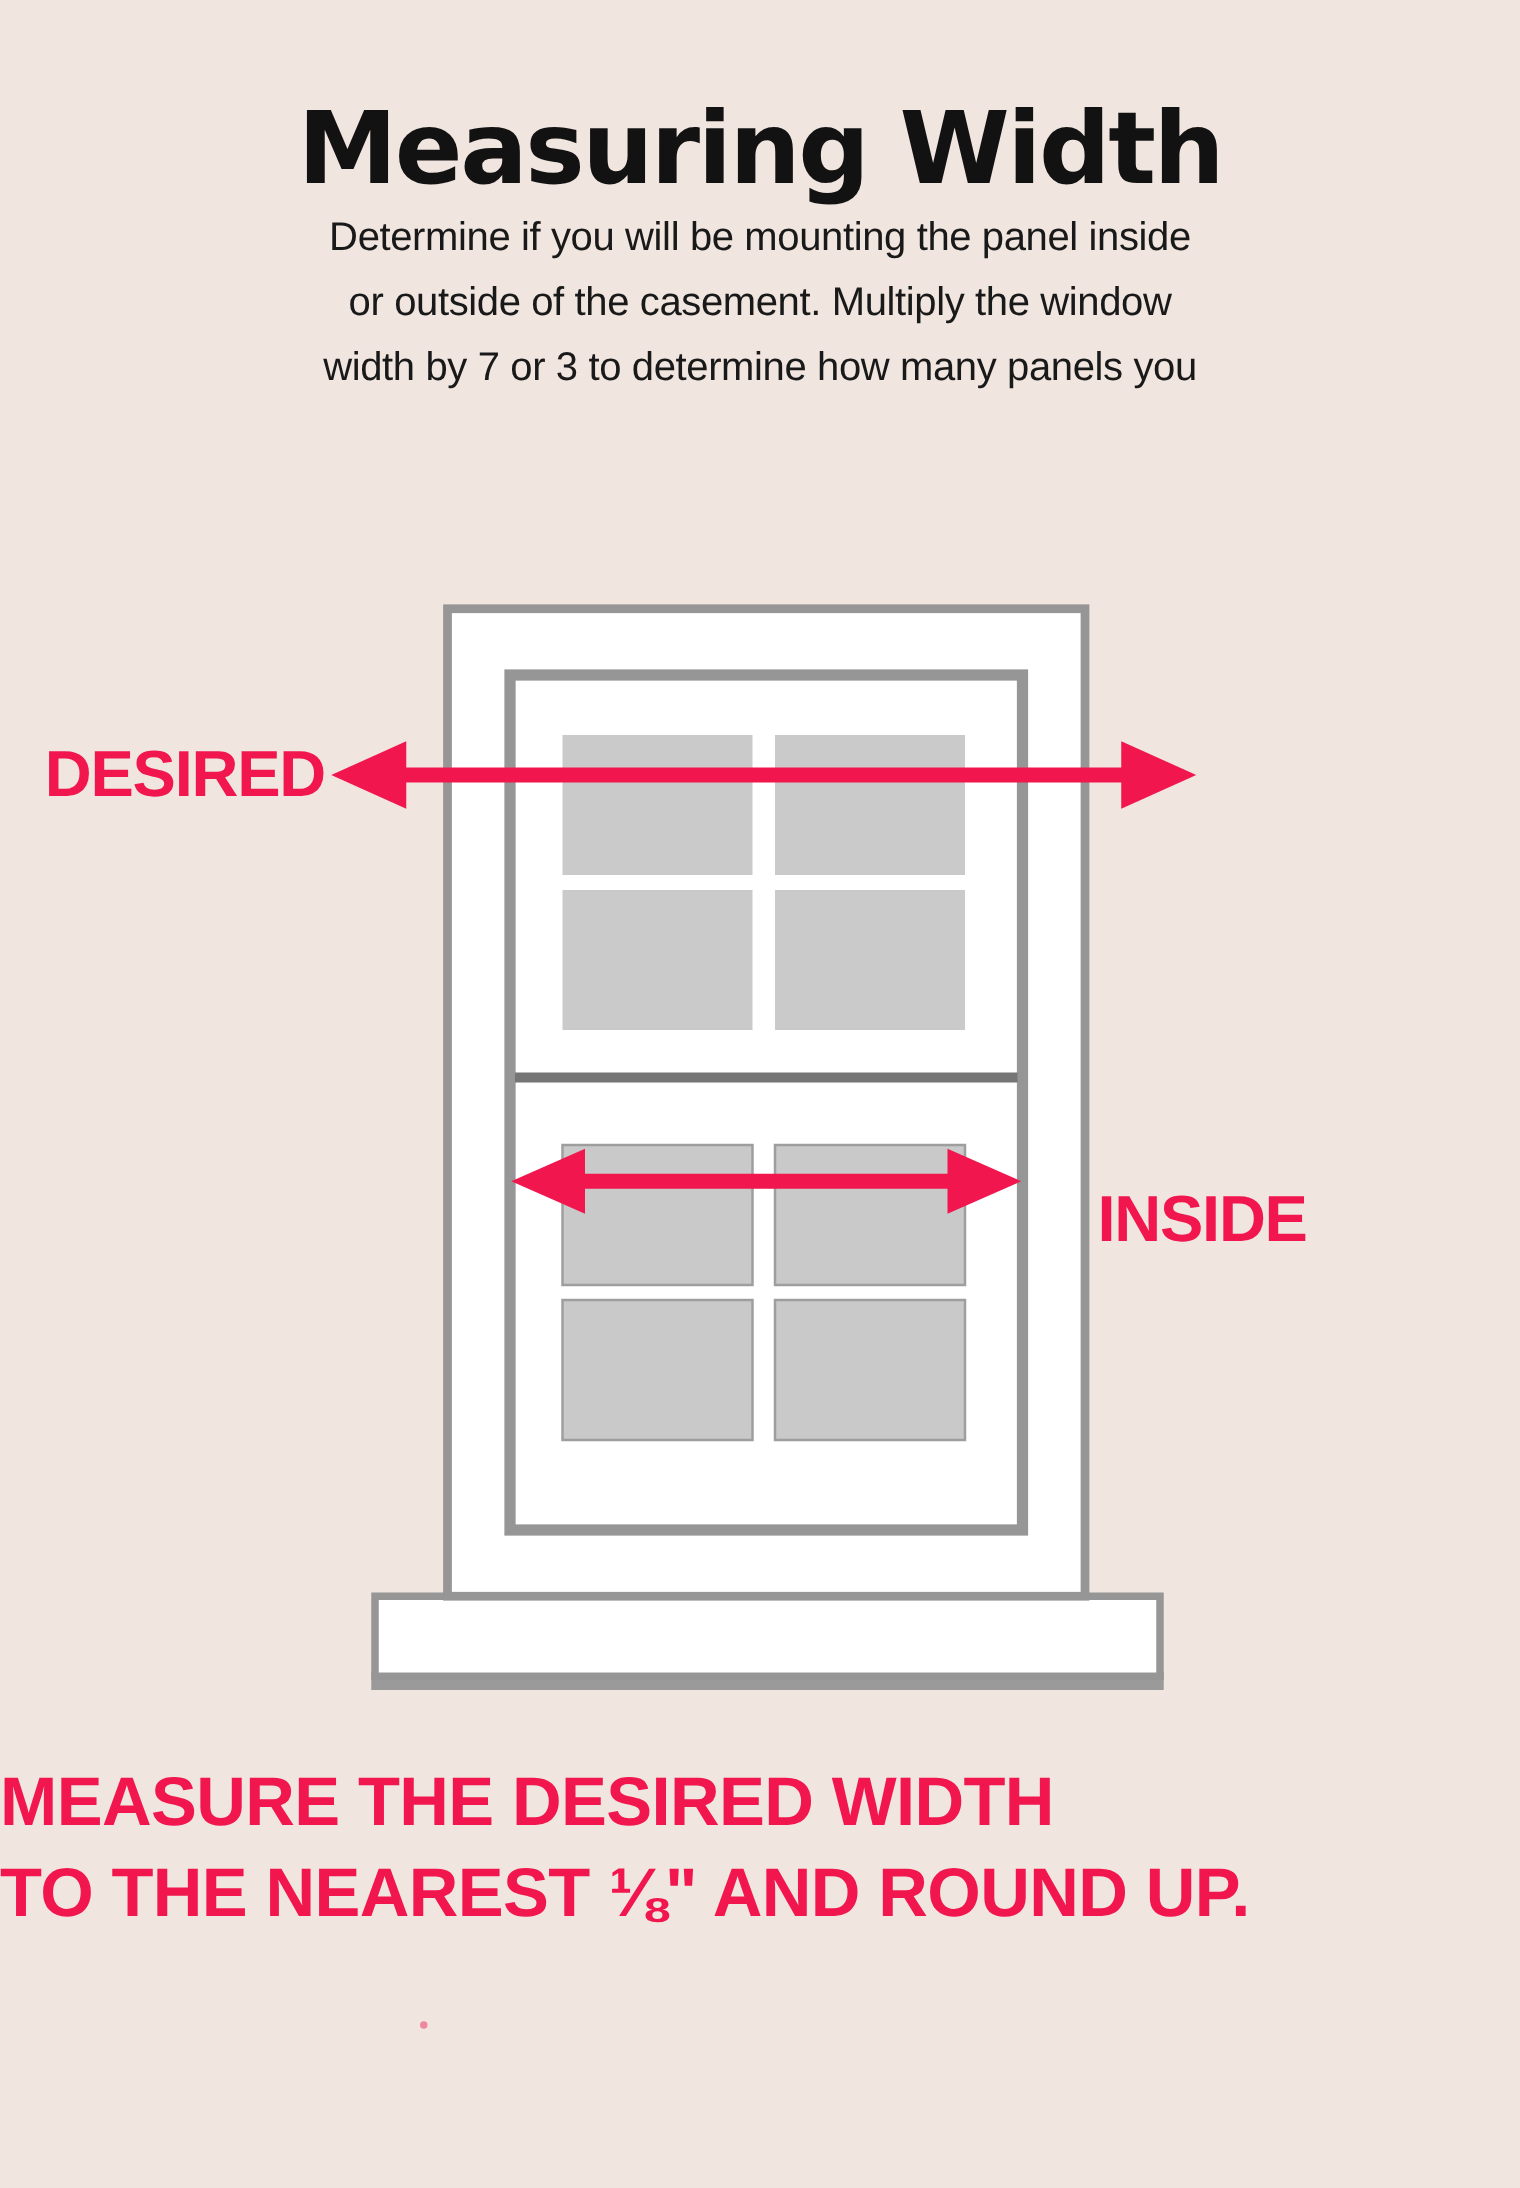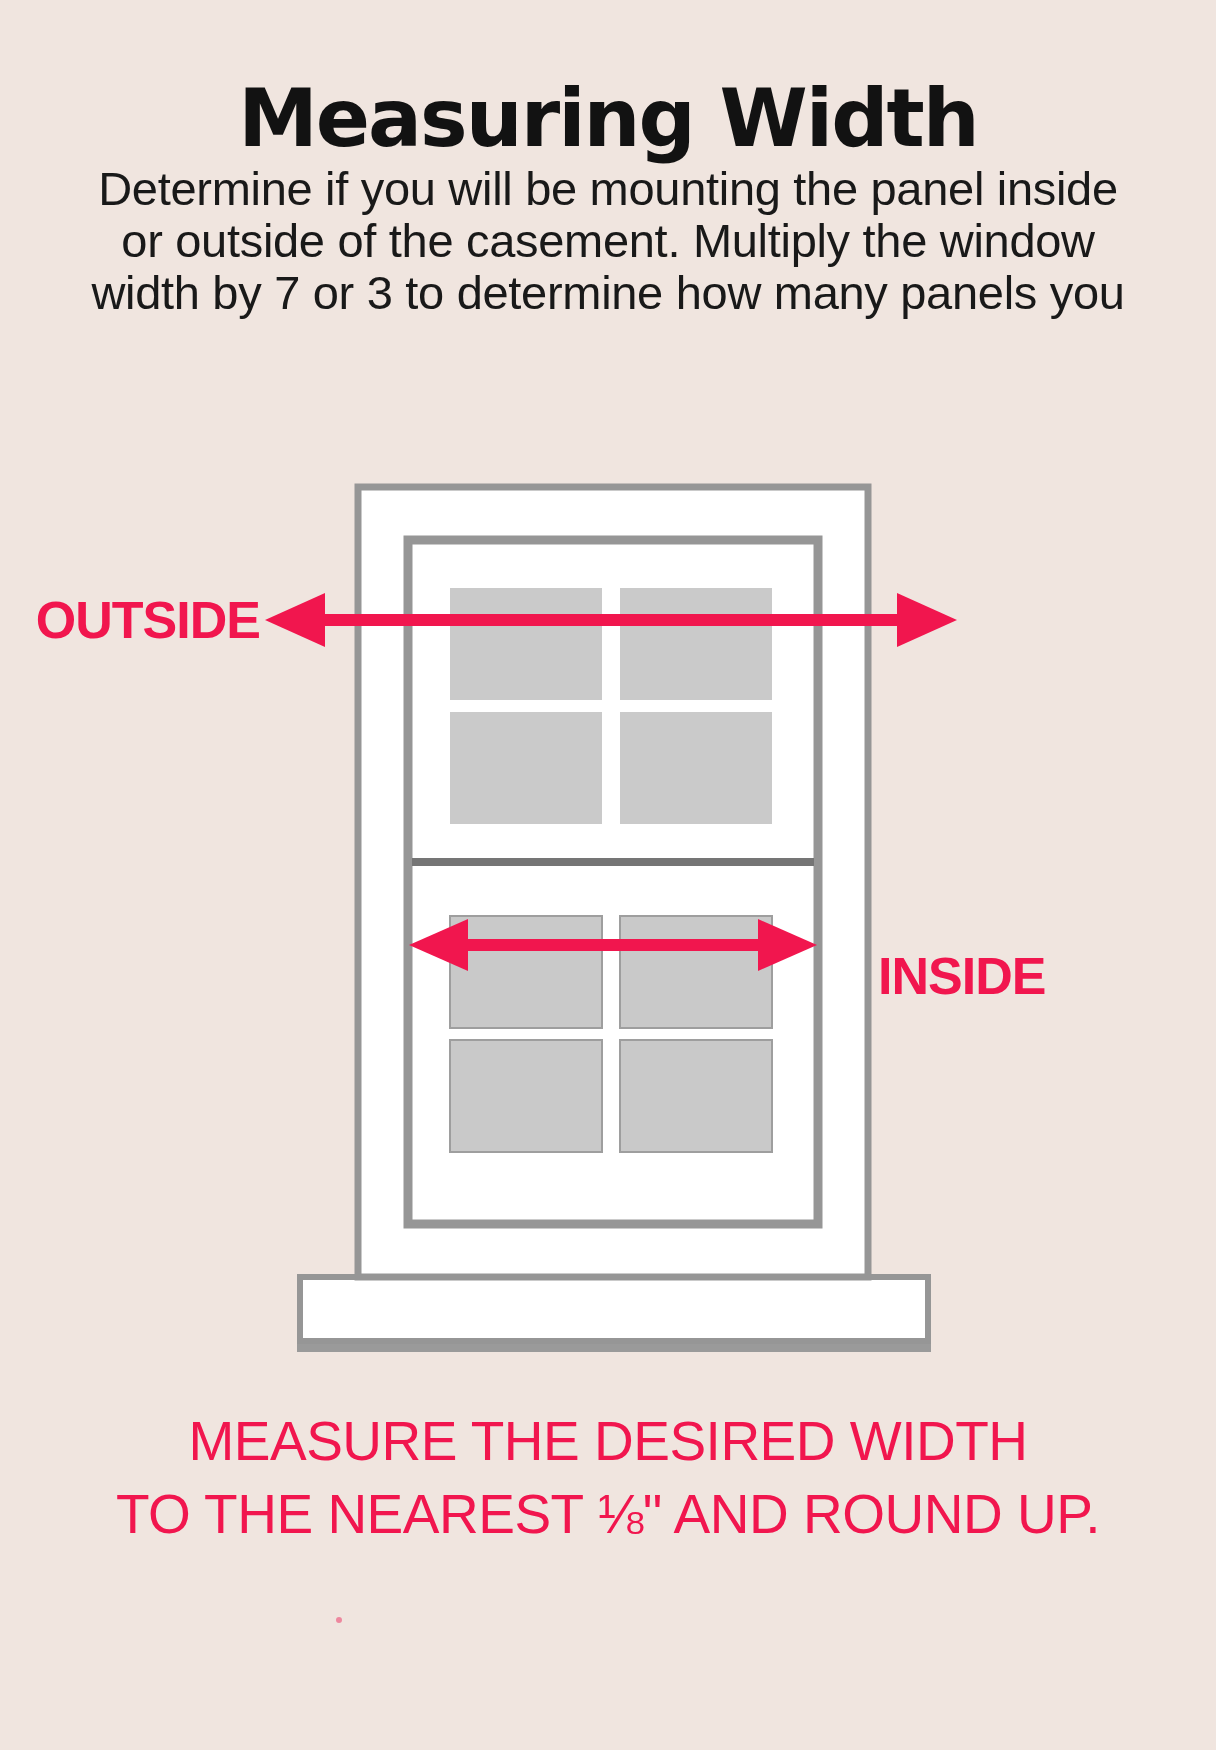--- a/index.html
+++ b/index.html
@@ -27,36 +27,36 @@
     text-align:center;
     font-family:"DejaVu Sans","Liberation Sans",sans-serif;
     font-weight:700;font-size:80px;letter-spacing:-2px;
     color:var(--title-color);
     line-height:1.0;
     margin-top:24px;
   }
   .para{
     position:absolute;top:163px;left:0;right:0;
     text-align:center;
-    font-size:47px;line-height:52px;letter-spacing:-0.3px;
+    font-size:32px;line-height:52px;letter-spacing:-0.3px;
     color:var(--body-color);
   }
   .diagram-svg{position:absolute;left:0;top:0;width:1216px;height:1750px;}
   .side-label{
     position:absolute;
     font-weight:700;font-size:52px;line-height:54px;letter-spacing:-1px;
     color:var(--pink);
     white-space:nowrap;
   }
   .outside-label{top:593px;left:0;width:260px;text-align:right;}
   .inside-label{top:949px;left:878px;}
   .footer{
     position:absolute;top:1405px;left:0;right:0;
-    text-align:center;
-    font-weight:400;font-size:55px;line-height:73px;letter-spacing:-0.5px;
+    text-align:left;
+    font-weight:700;font-size:55px;line-height:73px;letter-spacing:-0.5px;
     color:var(--pink);
   }
   .stray-dot{
     position:absolute;left:336px;top:1617px;
     width:6px;height:6px;border-radius:50%;
     background:rgba(236,60,106,0.55);
   }
 </style>
 </head>
 <body>
@@ -103,21 +103,21 @@
       <polygon points="957,620 897,593 897,647"></polygon>
     </g>
 
     <g style="fill:var(--pink)">
       <rect x="455" y="939" width="315" height="12"></rect>
       <polygon points="409,945 468,919 468,971"></polygon>
       <polygon points="817,945 758,919 758,971"></polygon>
     </g>
   </svg>
 
-  <div class="side-label outside-label">OUTSIDE</div>
+  <div class="side-label outside-label">DESIRED</div>
   <div class="side-label inside-label">INSIDE</div>
 
   <div class="footer">
     <div>MEASURE THE DESIRED WIDTH</div>
     <div>TO THE NEAREST ⅛" AND ROUND UP.</div>
   </div>
 
   <div class="stray-dot"></div>
 
 </div>

